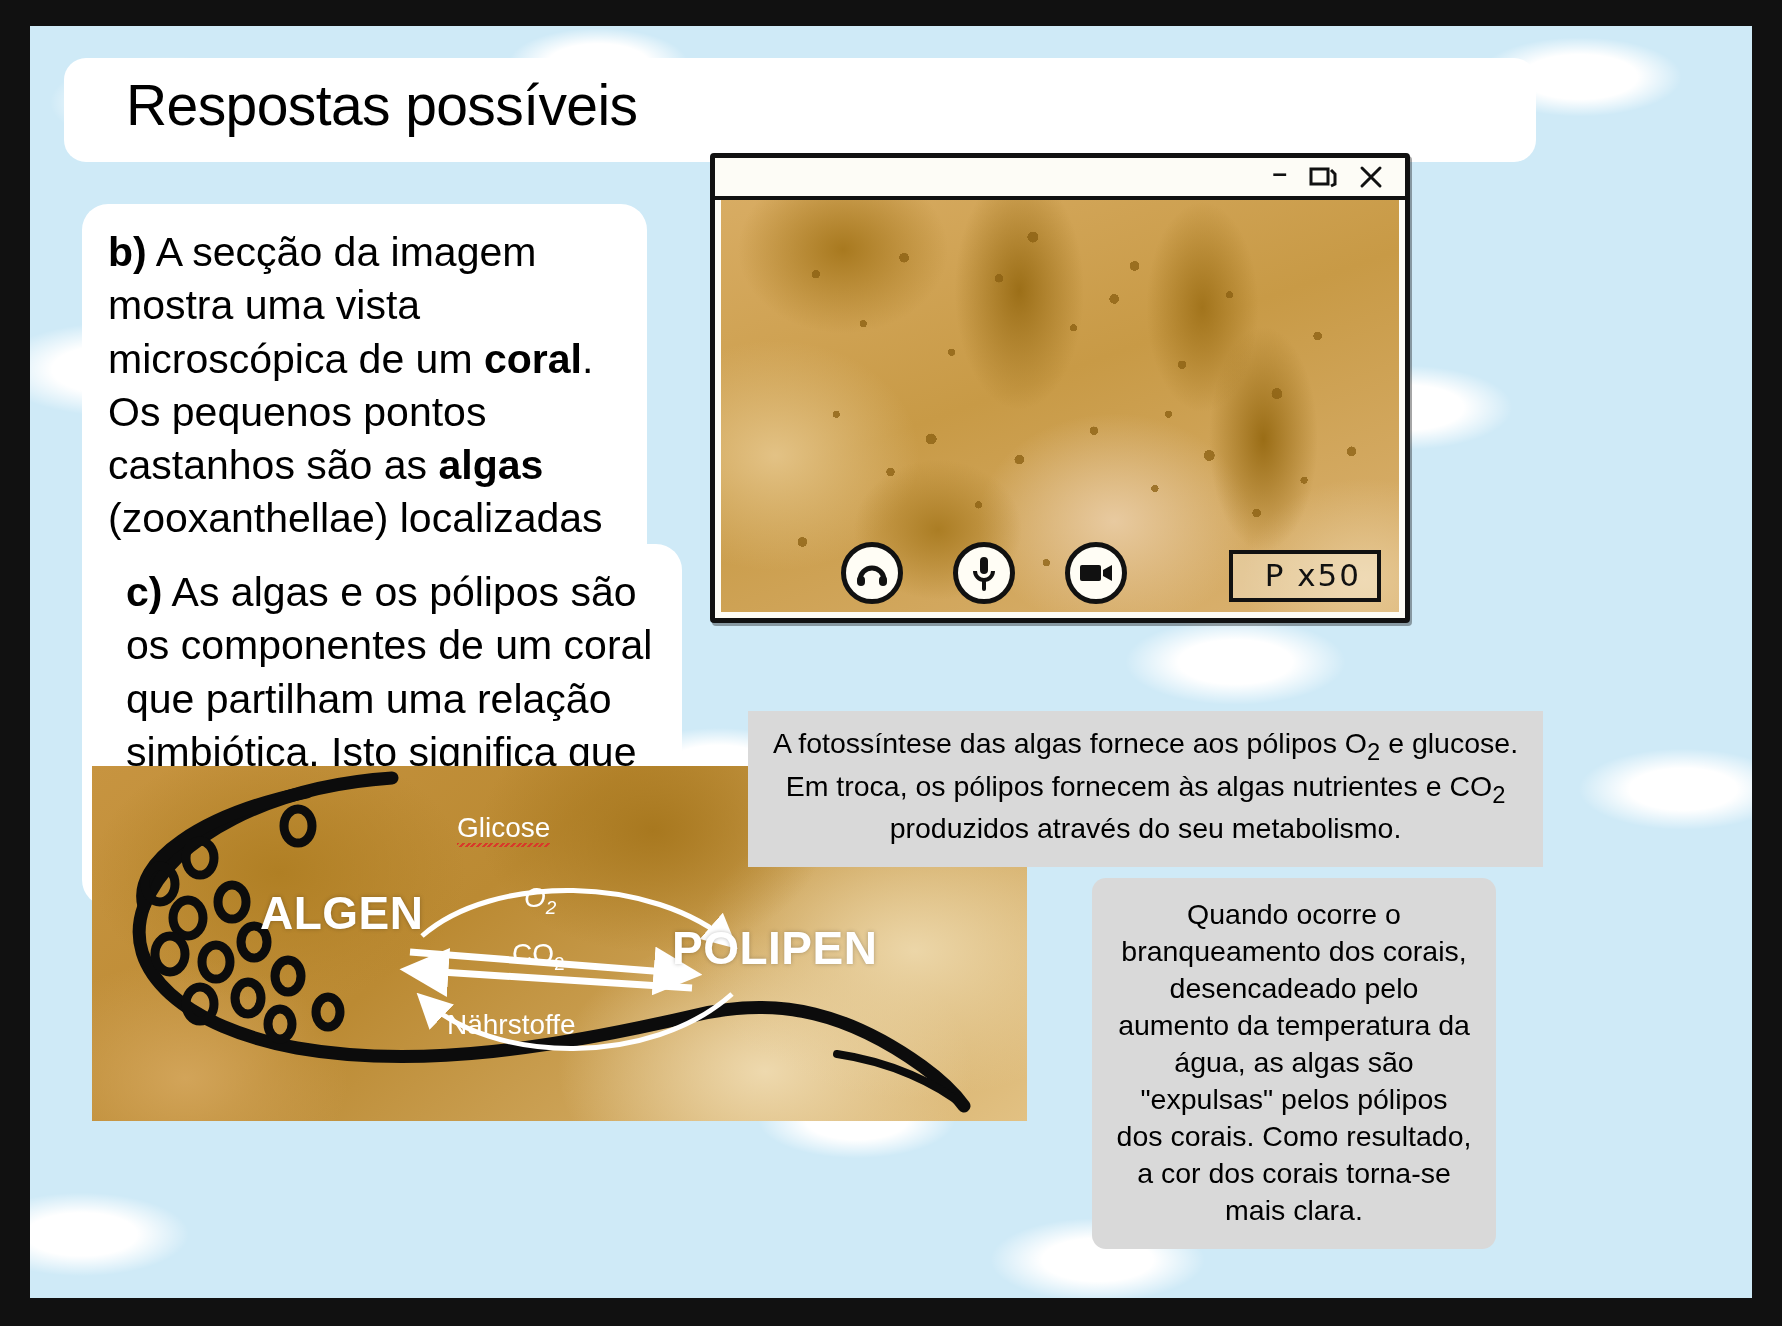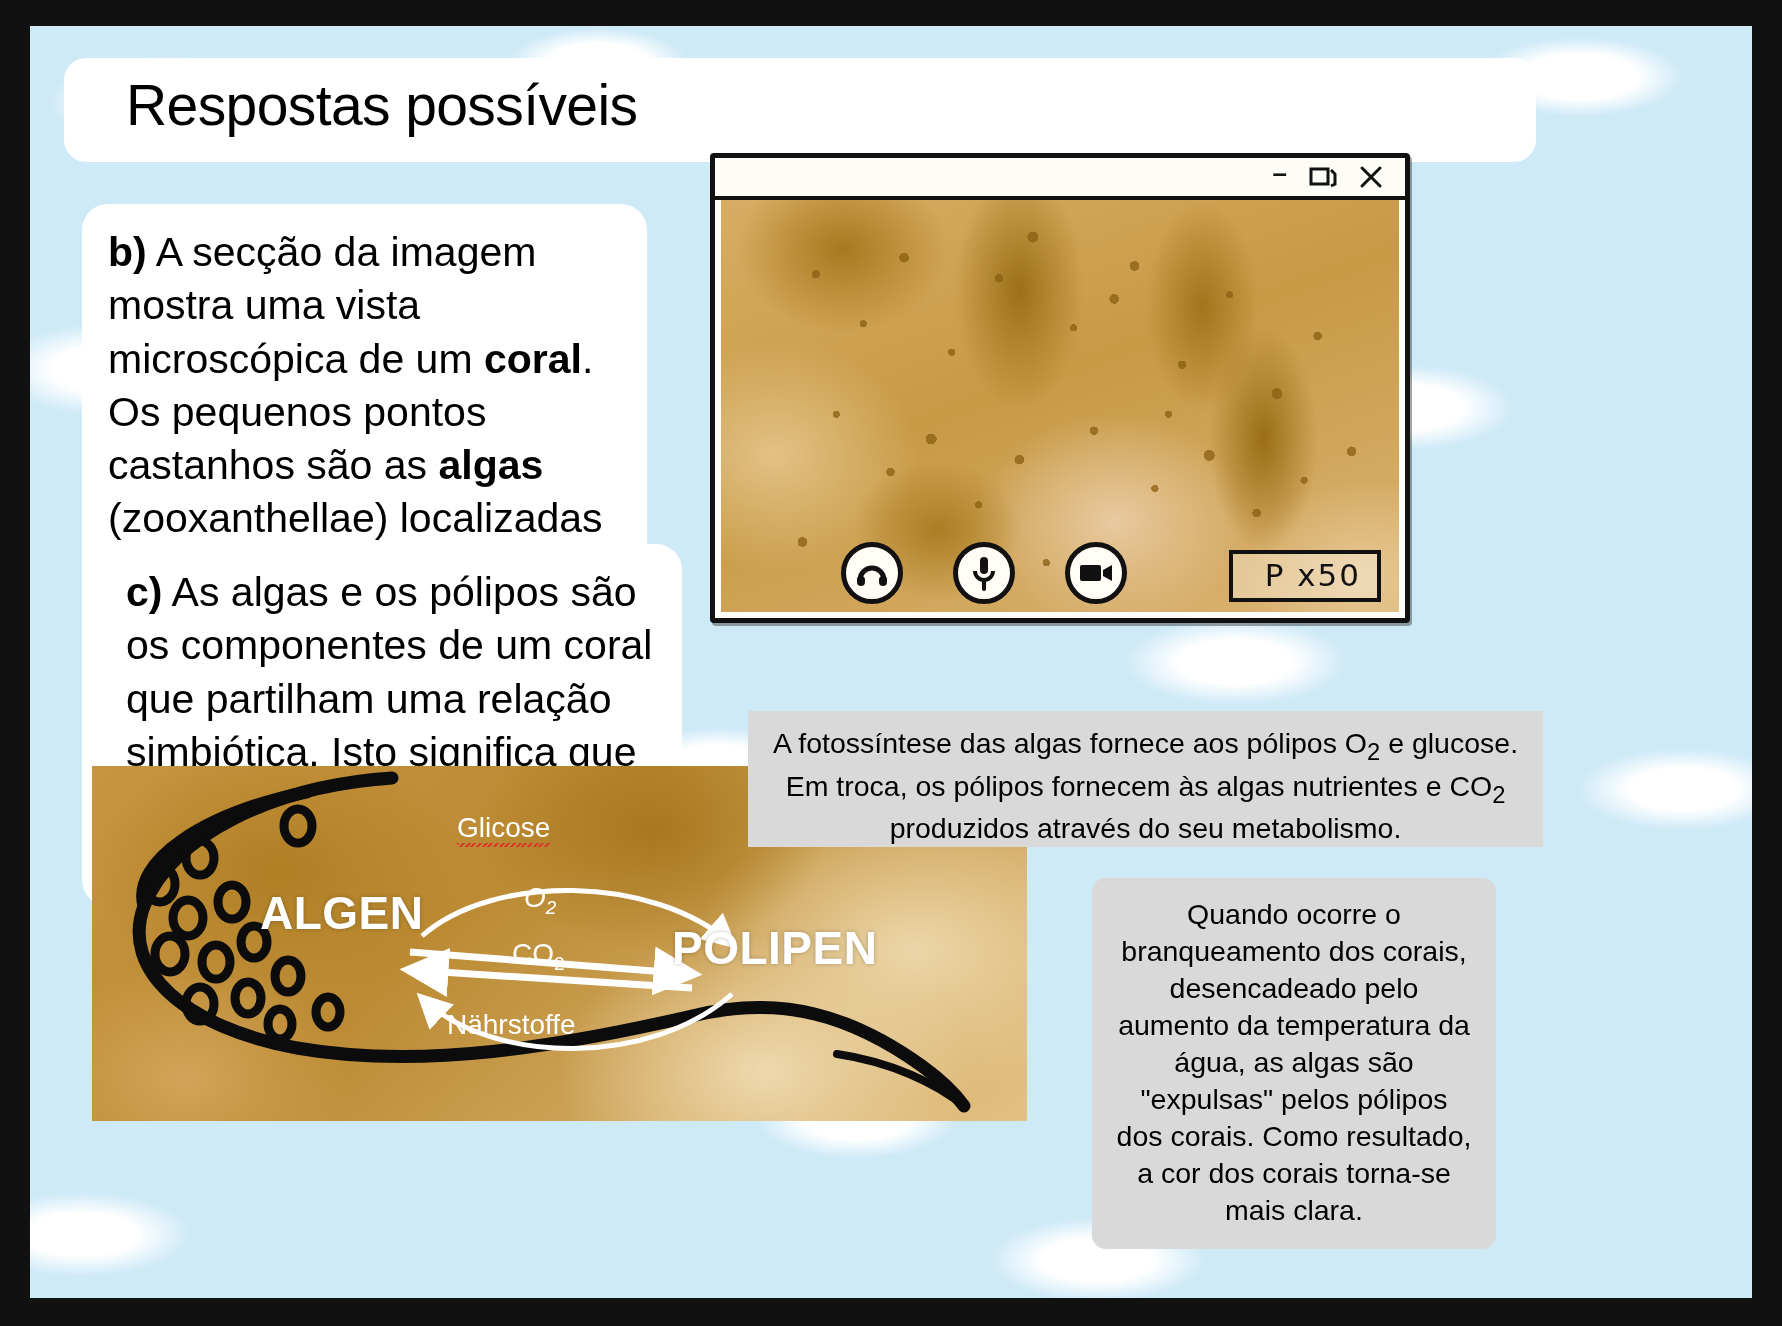--- a/index.html
+++ b/index.html
@@ -235,21 +235,21 @@
   .sub-num { font-size: 19px; vertical-align: sub; }
 
   
   .info-callout {
     position: absolute;
     background: #d9d9d9;
     color: #000;
     text-align: center;
     font-size: 28.5px;
     line-height: 1.30;
-    padding: 14px 20px 0 20px;
+    padding: 14px 20px 20px 20px;
   }
   #callout-photosynthesis {
     left: 718px; top: 685px;
     width: 795px;
     border-radius: 0;
   }
   #callout-bleaching {
     left: 1062px; top: 852px;
     width: 404px;
     border-radius: 14px;

